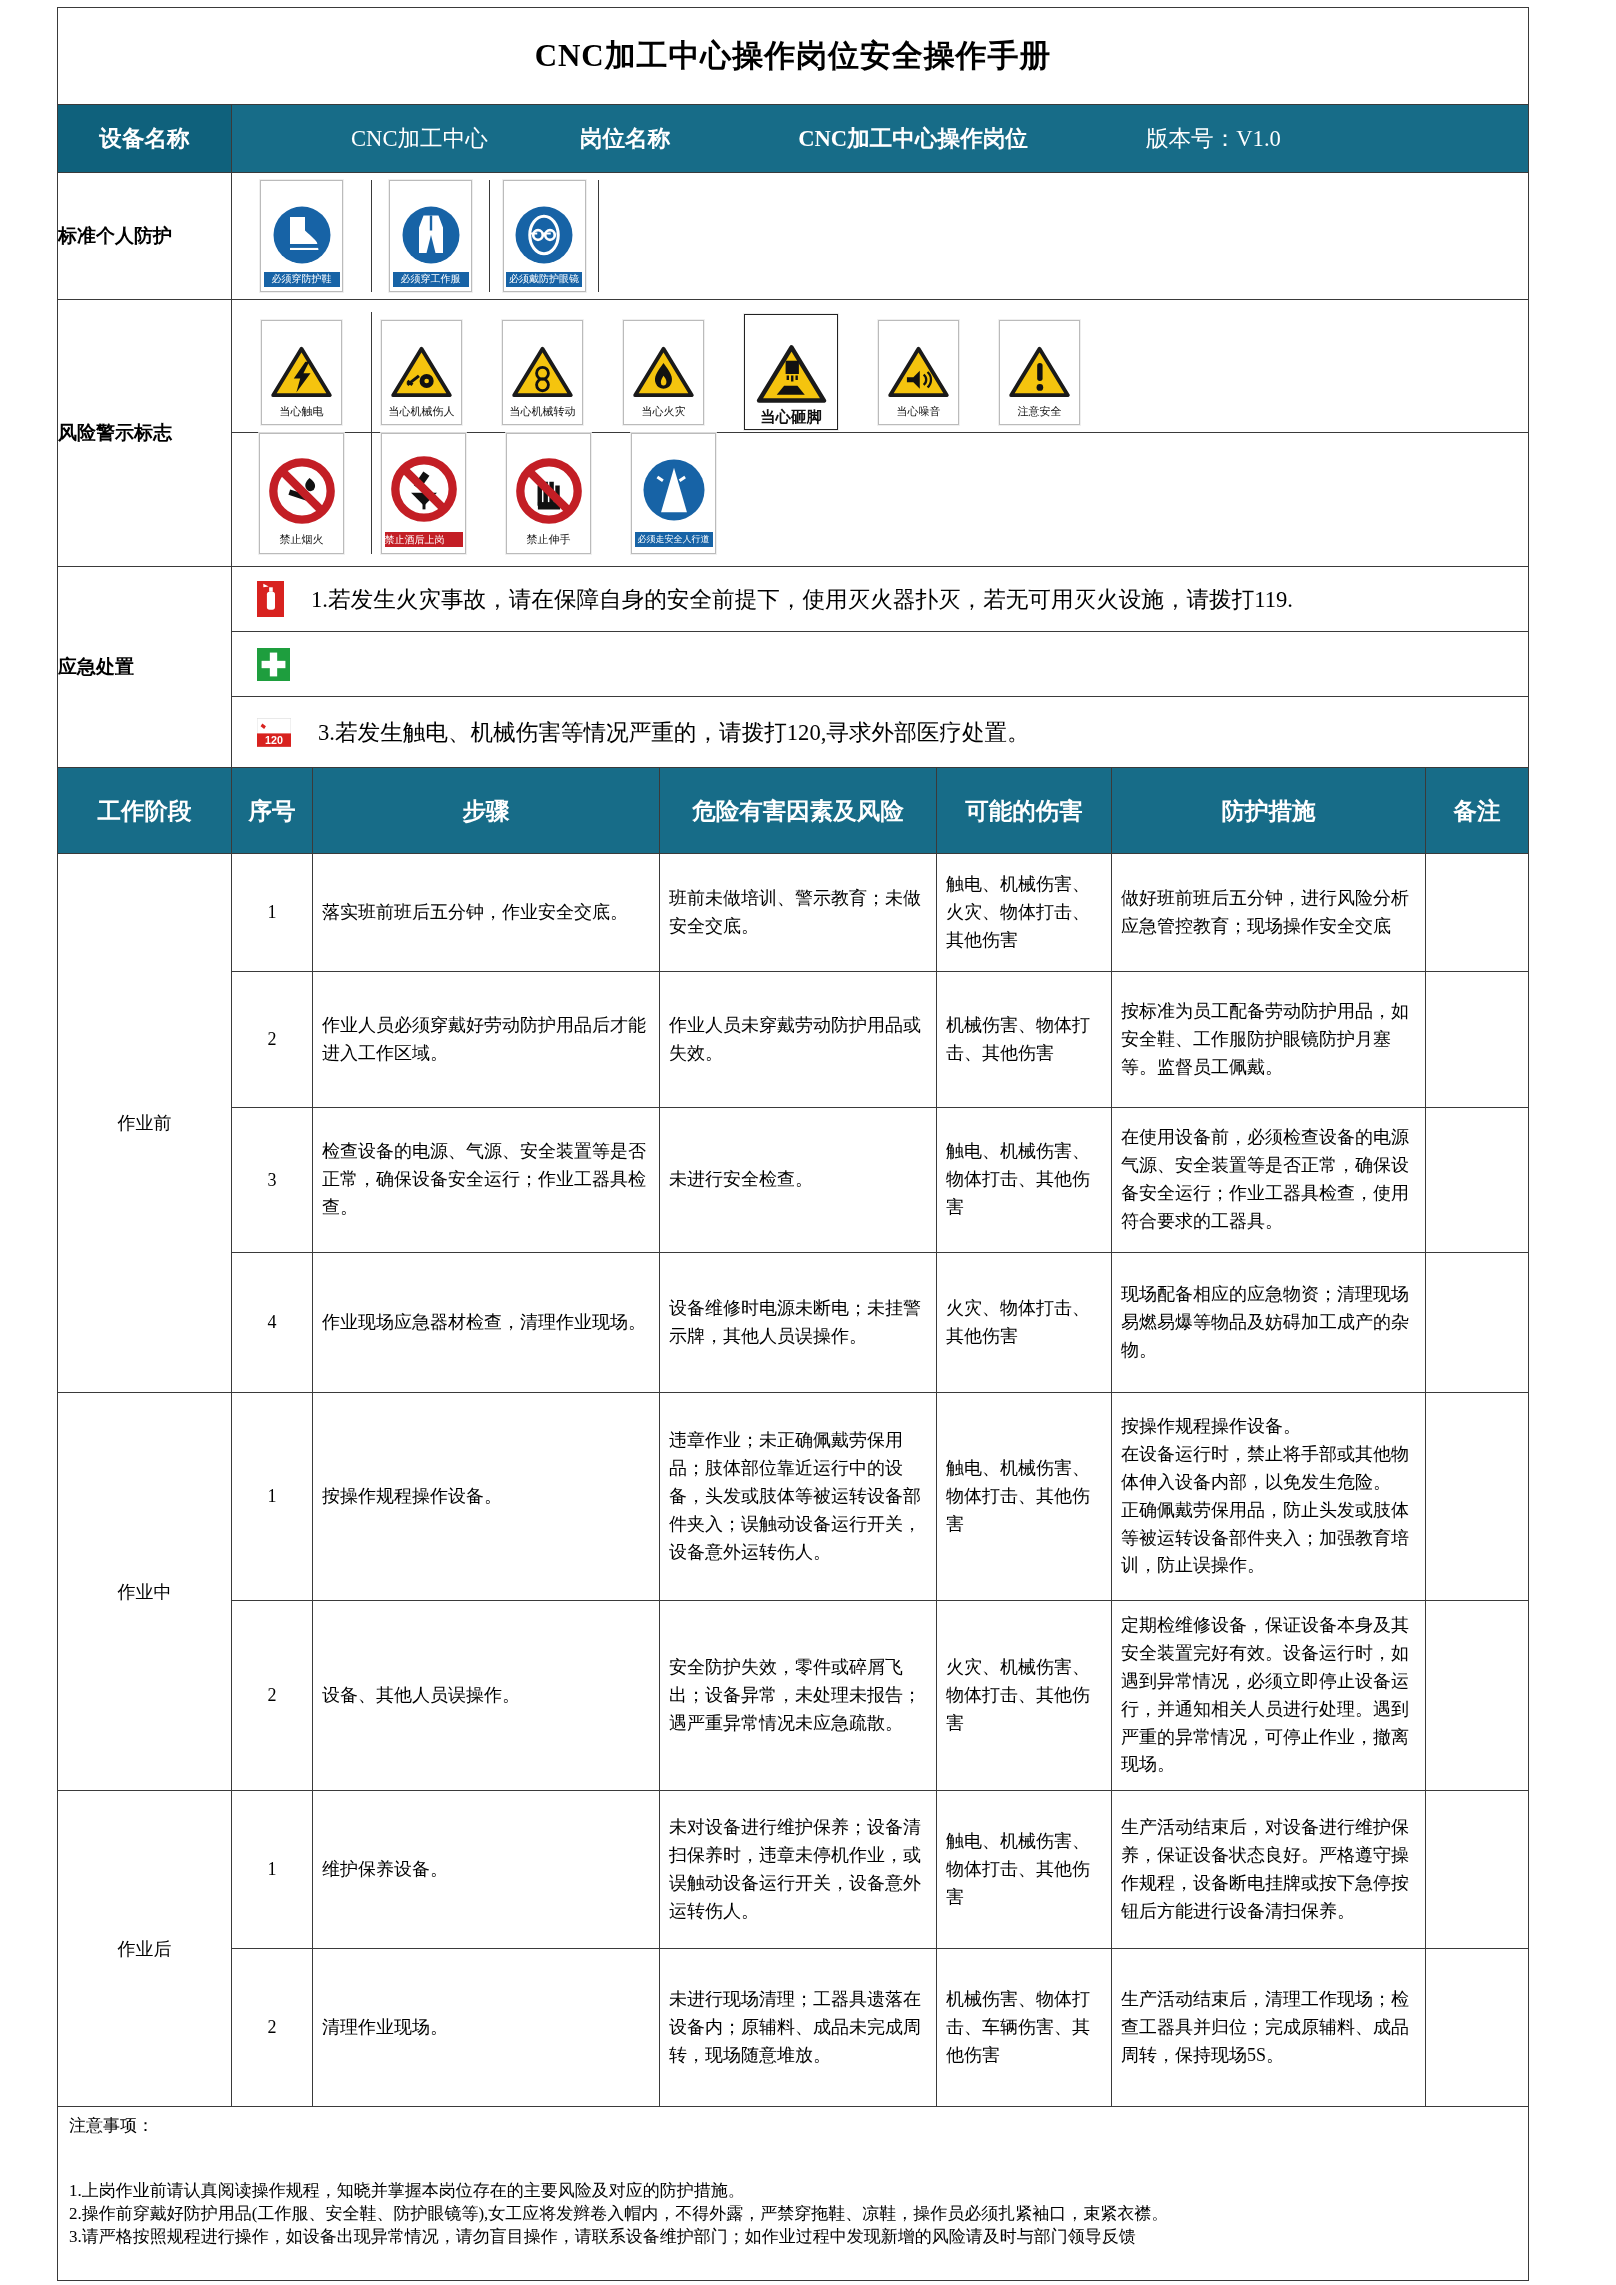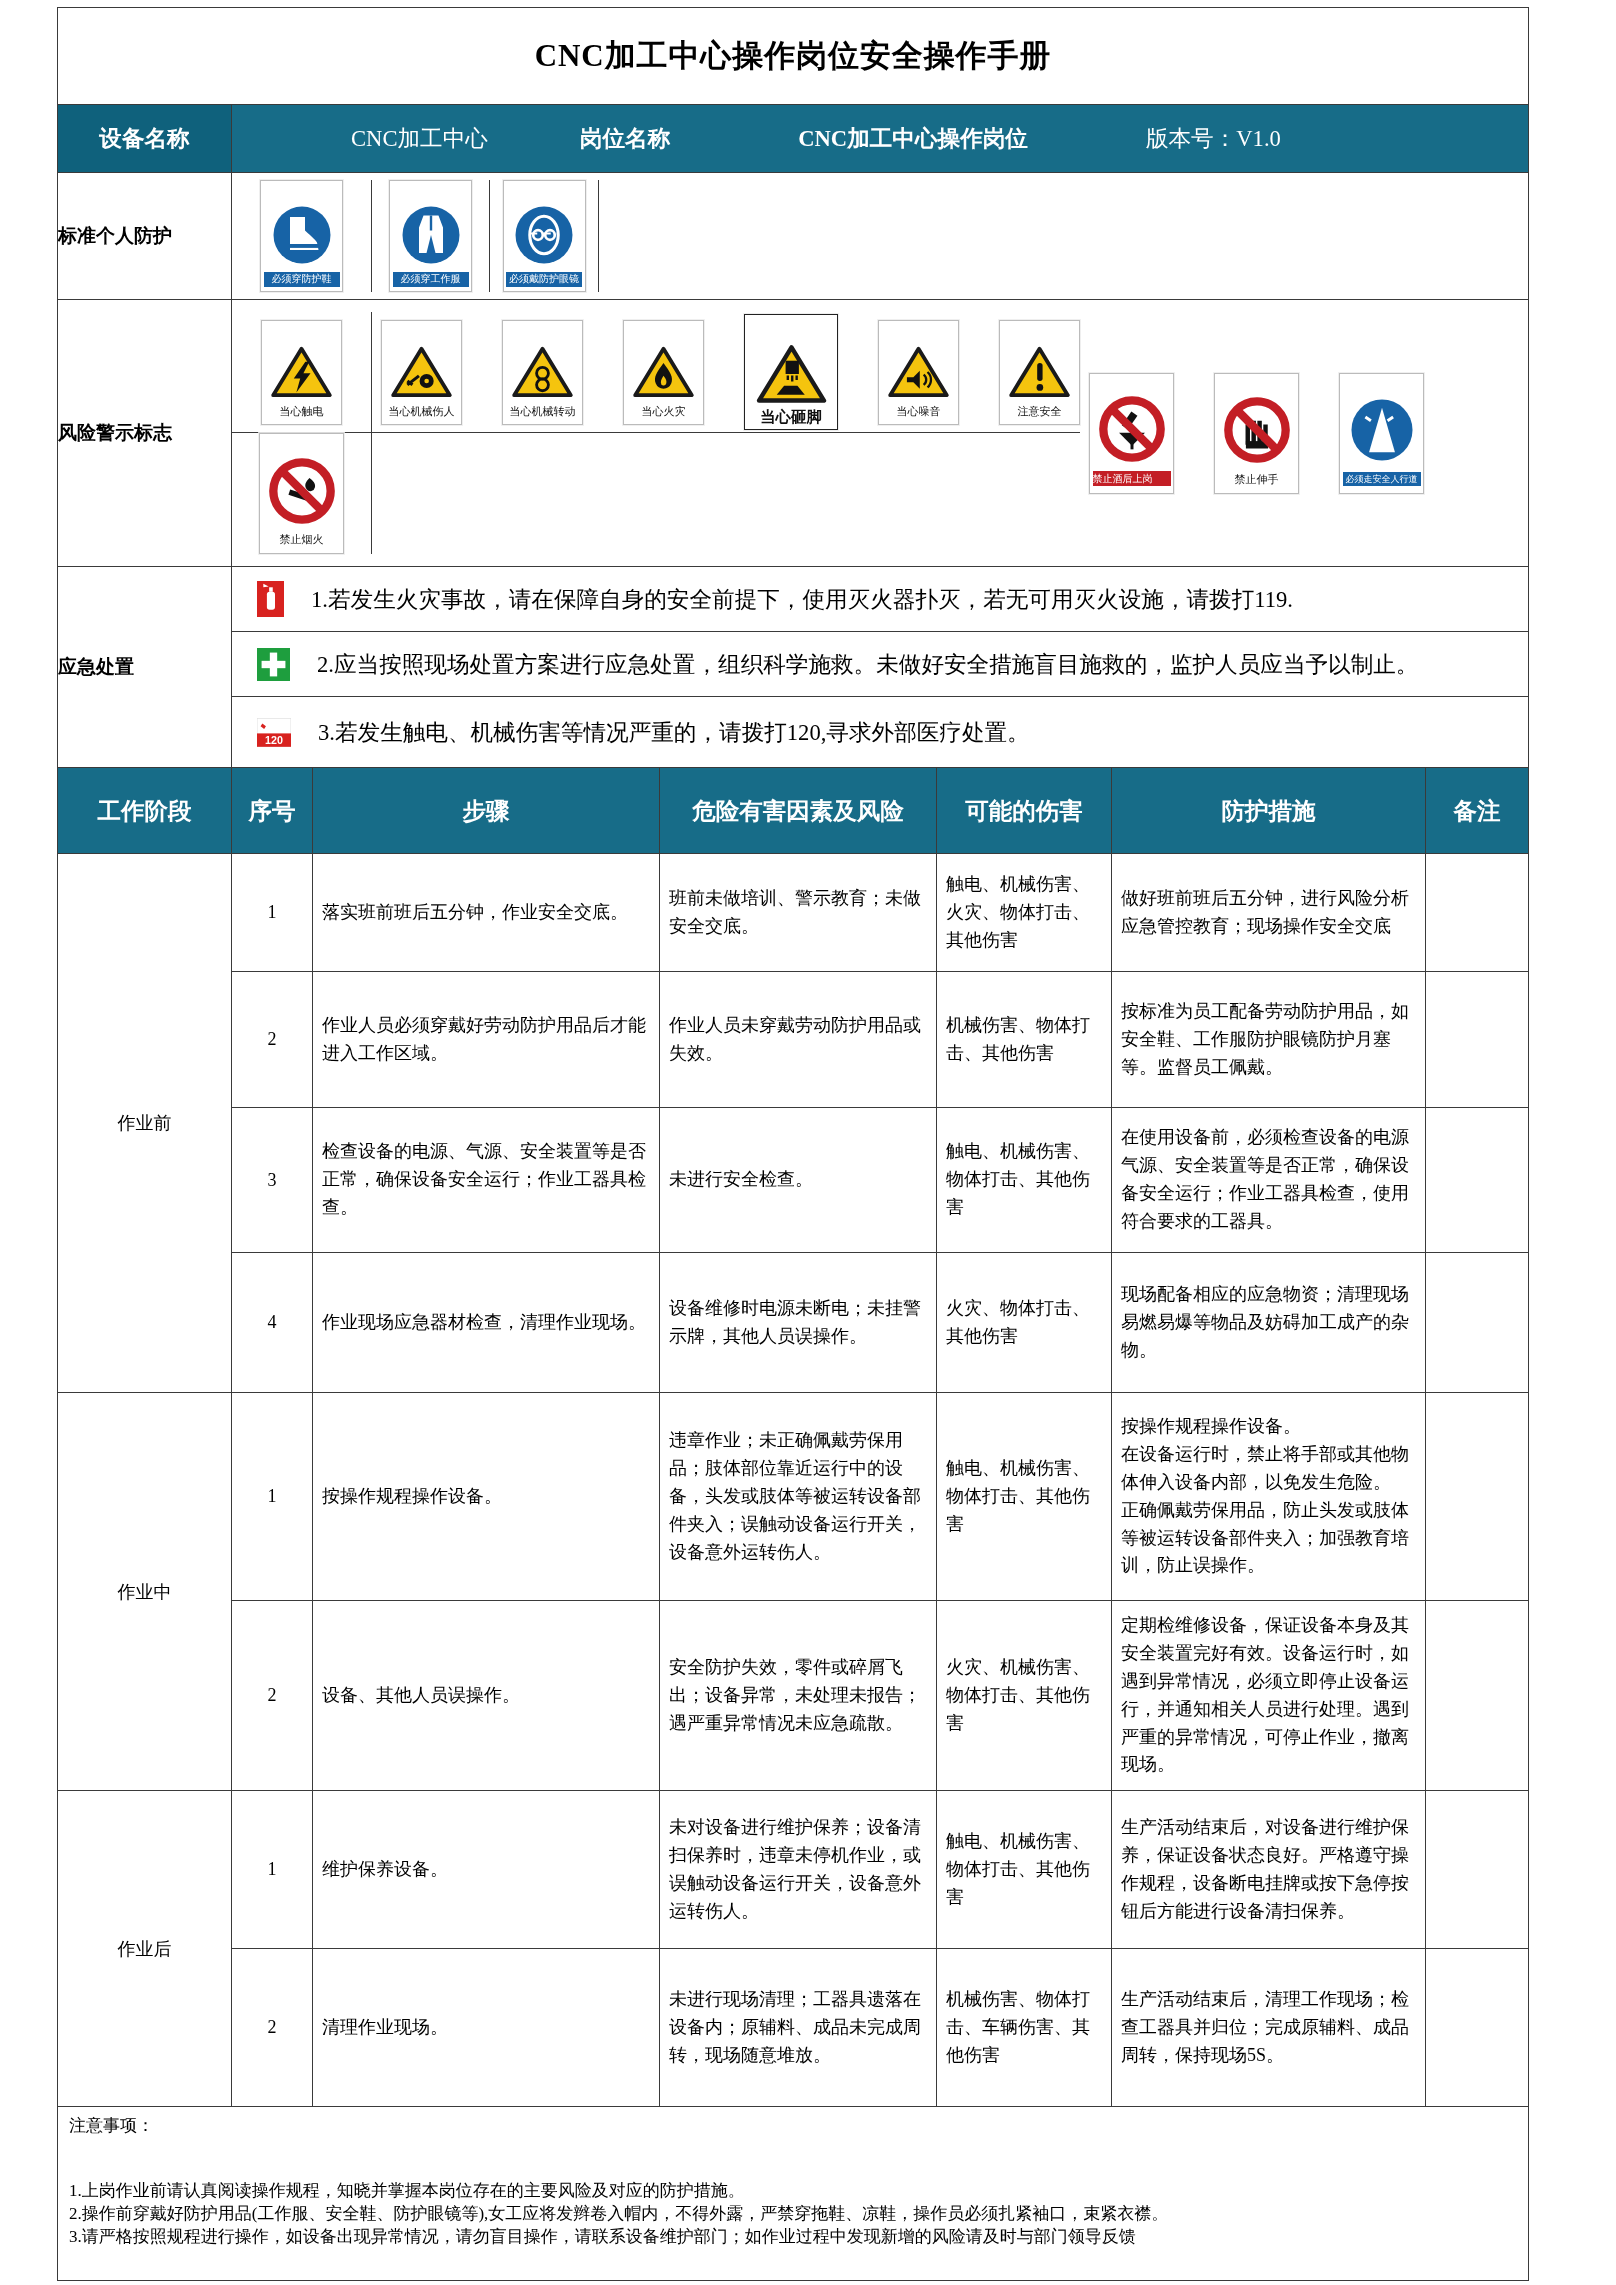--- a/index.html
+++ b/index.html
@@ -45,21 +45,21 @@
   .wcard.big .wlabel{font-size:15.4px;font-weight:bold}
   .ncard{width:85px;height:121px;padding:3.6px 1.8px 6.3px}
   .ncard svg.circ{width:74px;height:74px;margin-bottom:5.4px}
   .rlabel{width:78px;background:#C31E25;color:#fff;font-size:10px;text-align:left;line-height:15.4px;height:15.4px;white-space:nowrap}
   .blabel{width:78px;background:#1763A6;color:#fff;font-size:9px;text-align:center;line-height:14.5px;height:14.5px;white-space:nowrap}
   
   .warn-wrap{display:flex;height:100%}
   .warn-left{width:140px;border-right:0.9px solid #3a3a3a;display:flex;flex-direction:column}
   .warn-left-top{height:121px;border-bottom:0.9px solid #3a3a3a;display:flex;align-items:center;justify-content:center}
   .warn-left-bottom{flex:1;display:flex;align-items:center;justify-content:center}
-  .warn-right{flex:1;display:flex;}
+  .warn-right{flex:1;display:flex;flex-direction:column}
   .warn-row1{height:121px;border-bottom:0.9px solid #3a3a3a;display:flex;align-items:center;gap:40px;padding-left:9px}
   .warn-row2{flex:1;display:flex;align-items:center;gap:40px;padding-left:9px}
   
   .em-cell{padding-left:25px}
   .em-flex{display:flex;align-items:center;gap:27px}
   .em-icon{flex:0 0 auto}
   .em-text{font-size:22.6px}
   
   .th-row td{height:86px;text-align:center;font-size:23.5px;font-weight:bold}
   
@@ -272,21 +272,20 @@
     </td>
   </tr>
   <tr style="height:65px">
     <td colspan="6" class="em-cell">
       <div class="em-flex">
         <svg class="em-icon" width="33" height="33" viewBox="0 0 36 36">
           <rect x="0" y="0" width="36" height="36" fill="#1E9E3E"></rect>
           <rect x="14" y="5" width="8" height="26" fill="#fff"></rect>
           <rect x="5" y="14" width="26" height="8" fill="#fff"></rect>
         </svg>
-        <span class="em-text">2.应当按照现场处置方案进行应急处置，组织科学施救。未做好安全措施盲目施救的，监护人员应当予以制止。</span>
       </div>
     </td>
   </tr>
   <tr style="height:71px">
     <td colspan="6" class="em-cell">
       <div class="em-flex">
         <svg class="em-icon" width="34" height="29" viewBox="0 0 38 32">
           <rect x="0" y="0" width="38" height="32" fill="#fff" stroke="#ddd"></rect>
           <path d="M6 6 l4 3 -2 3 -4 -3 z" fill="#D8221F"></path>
           <rect x="0" y="17" width="38" height="15" fill="#D8221F"></rect>

